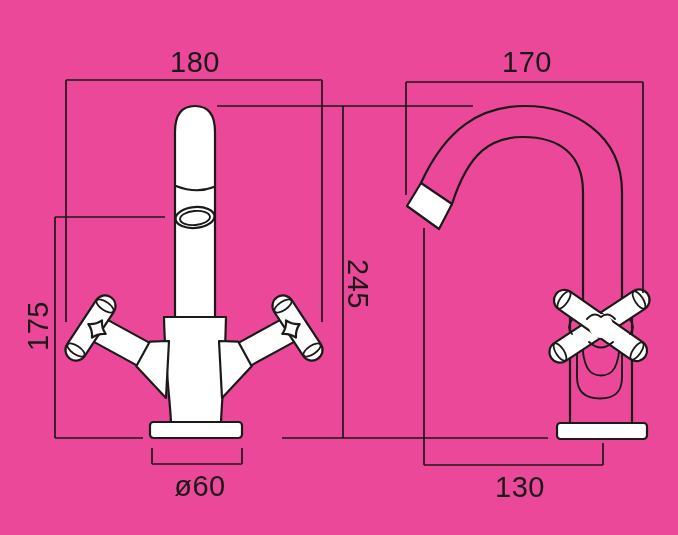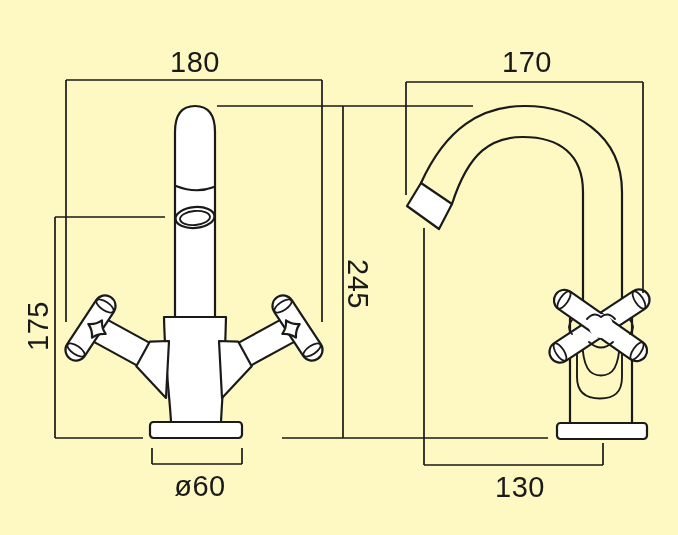--- a/index.html
+++ b/index.html
@@ -1,16 +1,16 @@
 <!DOCTYPE html>
 <html><head>
 <meta charset="utf-8">
 <style>
   html,body{margin:0;padding:0;background:#ffffff;}
-  .stage{position:relative;width:678px;height:535px;background:#fef9c3;overflow:hidden;}
+  .stage{position:relative;width:678px;height:535px;background:#ec4899;overflow:hidden;}
   svg{display:block;}
   .obj{fill:#ffffff;stroke:#1a1a1a;stroke-width:2.2;stroke-linejoin:round;}
   .obj-line{fill:none;stroke:#1a1a1a;stroke-width:2.2;stroke-linejoin:round;stroke-linecap:round;}
   .obj-thin{fill:none;stroke:#1a1a1a;stroke-width:1.9;stroke-linecap:round;}
   .seam{fill:none;stroke:#1a1a1a;stroke-width:1.8;}
   .mask{fill:#ffffff;stroke:none;}
   .dim{fill:none;stroke:#1a1a1a;stroke-width:1.7;stroke-linecap:butt;}
   .dim-text{font-family:"Liberation Sans","DejaVu Sans",sans-serif;font-size:29px;fill:#1a1a1a;letter-spacing:0.5px;}
 </style>
 </head>

